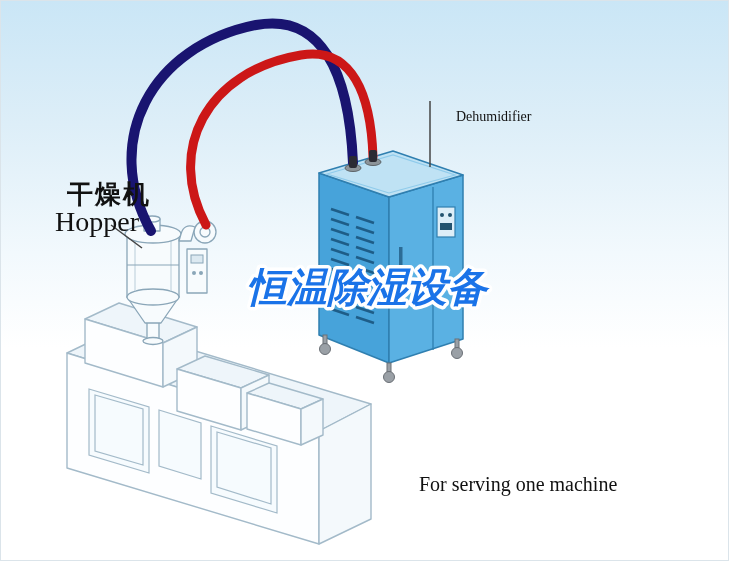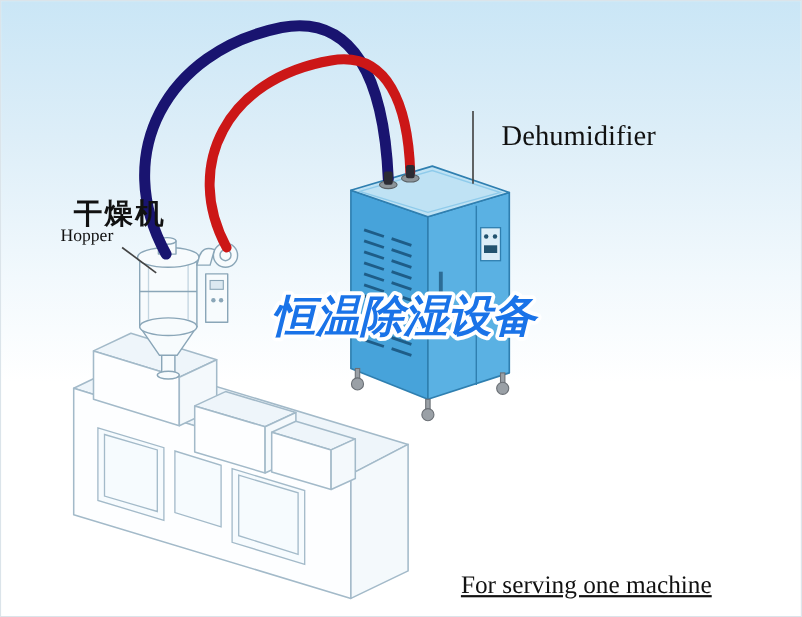--- a/index.html
+++ b/index.html
@@ -16,27 +16,27 @@
   *{margin:0;padding:0;box-sizing:border-box;}
   body{font-family:"Liberation Sans",sans-serif;}
   .stage{
     position:relative;width:729px;height:561px;overflow:hidden;
     background:linear-gradient(180deg,var(--bg-top) 0%,#ddeef8 22%,#f2f9fd 45%,#ffffff 62%,#ffffff 100%);
     border:1px solid #dbe4ea;
   }
   .stage svg{position:absolute;left:0;top:0;}
   .lbl{position:absolute;color:#111;white-space:nowrap;}
   .lbl-cn{font-weight:bold;font-size:26px;letter-spacing:2px;}
-  .lbl-en{font-family:"Liberation Serif",serif;font-size:16px;}
+  .lbl-en{font-family:"Liberation Serif",serif;font-size:28px;}
   .hopper-cn{left:66px;top:176px;}
   .hopper-en{left:54px;top:205px;}
   .dehu-cn{left:487px;top:74px;font-size:27px;}
-  .dehu-en{left:455px;top:108px;font-size:26px;}
+  .dehu-en{left:455px;top:108px;font-size:14px;}
   .caption-cn{left:405px;top:450px;font-size:27px;letter-spacing:2px;}
-  .caption-en{left:418px;top:518px;font-size:23px;text-decoration:underline;}
+  .caption-en{left:418px;top:472px;font-size:20px;}
   .hose{fill:none;stroke-linecap:round;}
   .hose-navy{stroke:var(--hose-navy);stroke-width:10;}
   .hose-red{stroke:var(--hose-red);stroke-width:9;}
   .machine-face{fill:#fdfeff;stroke:var(--line-gray);stroke-width:1.4;stroke-linejoin:round;}
   .machine-top{fill:#eef5fa;}
   .machine-side{fill:#f4f9fc;}
   .panel{fill:#f6fbfe;stroke:var(--line-gray);stroke-width:1.2;}
   .hopper-part{fill:#f7fbfd;stroke:#8aa6b8;stroke-width:1.3;stroke-linejoin:round;}
   .title-text{
     font-family:"Liberation Sans",sans-serif;

